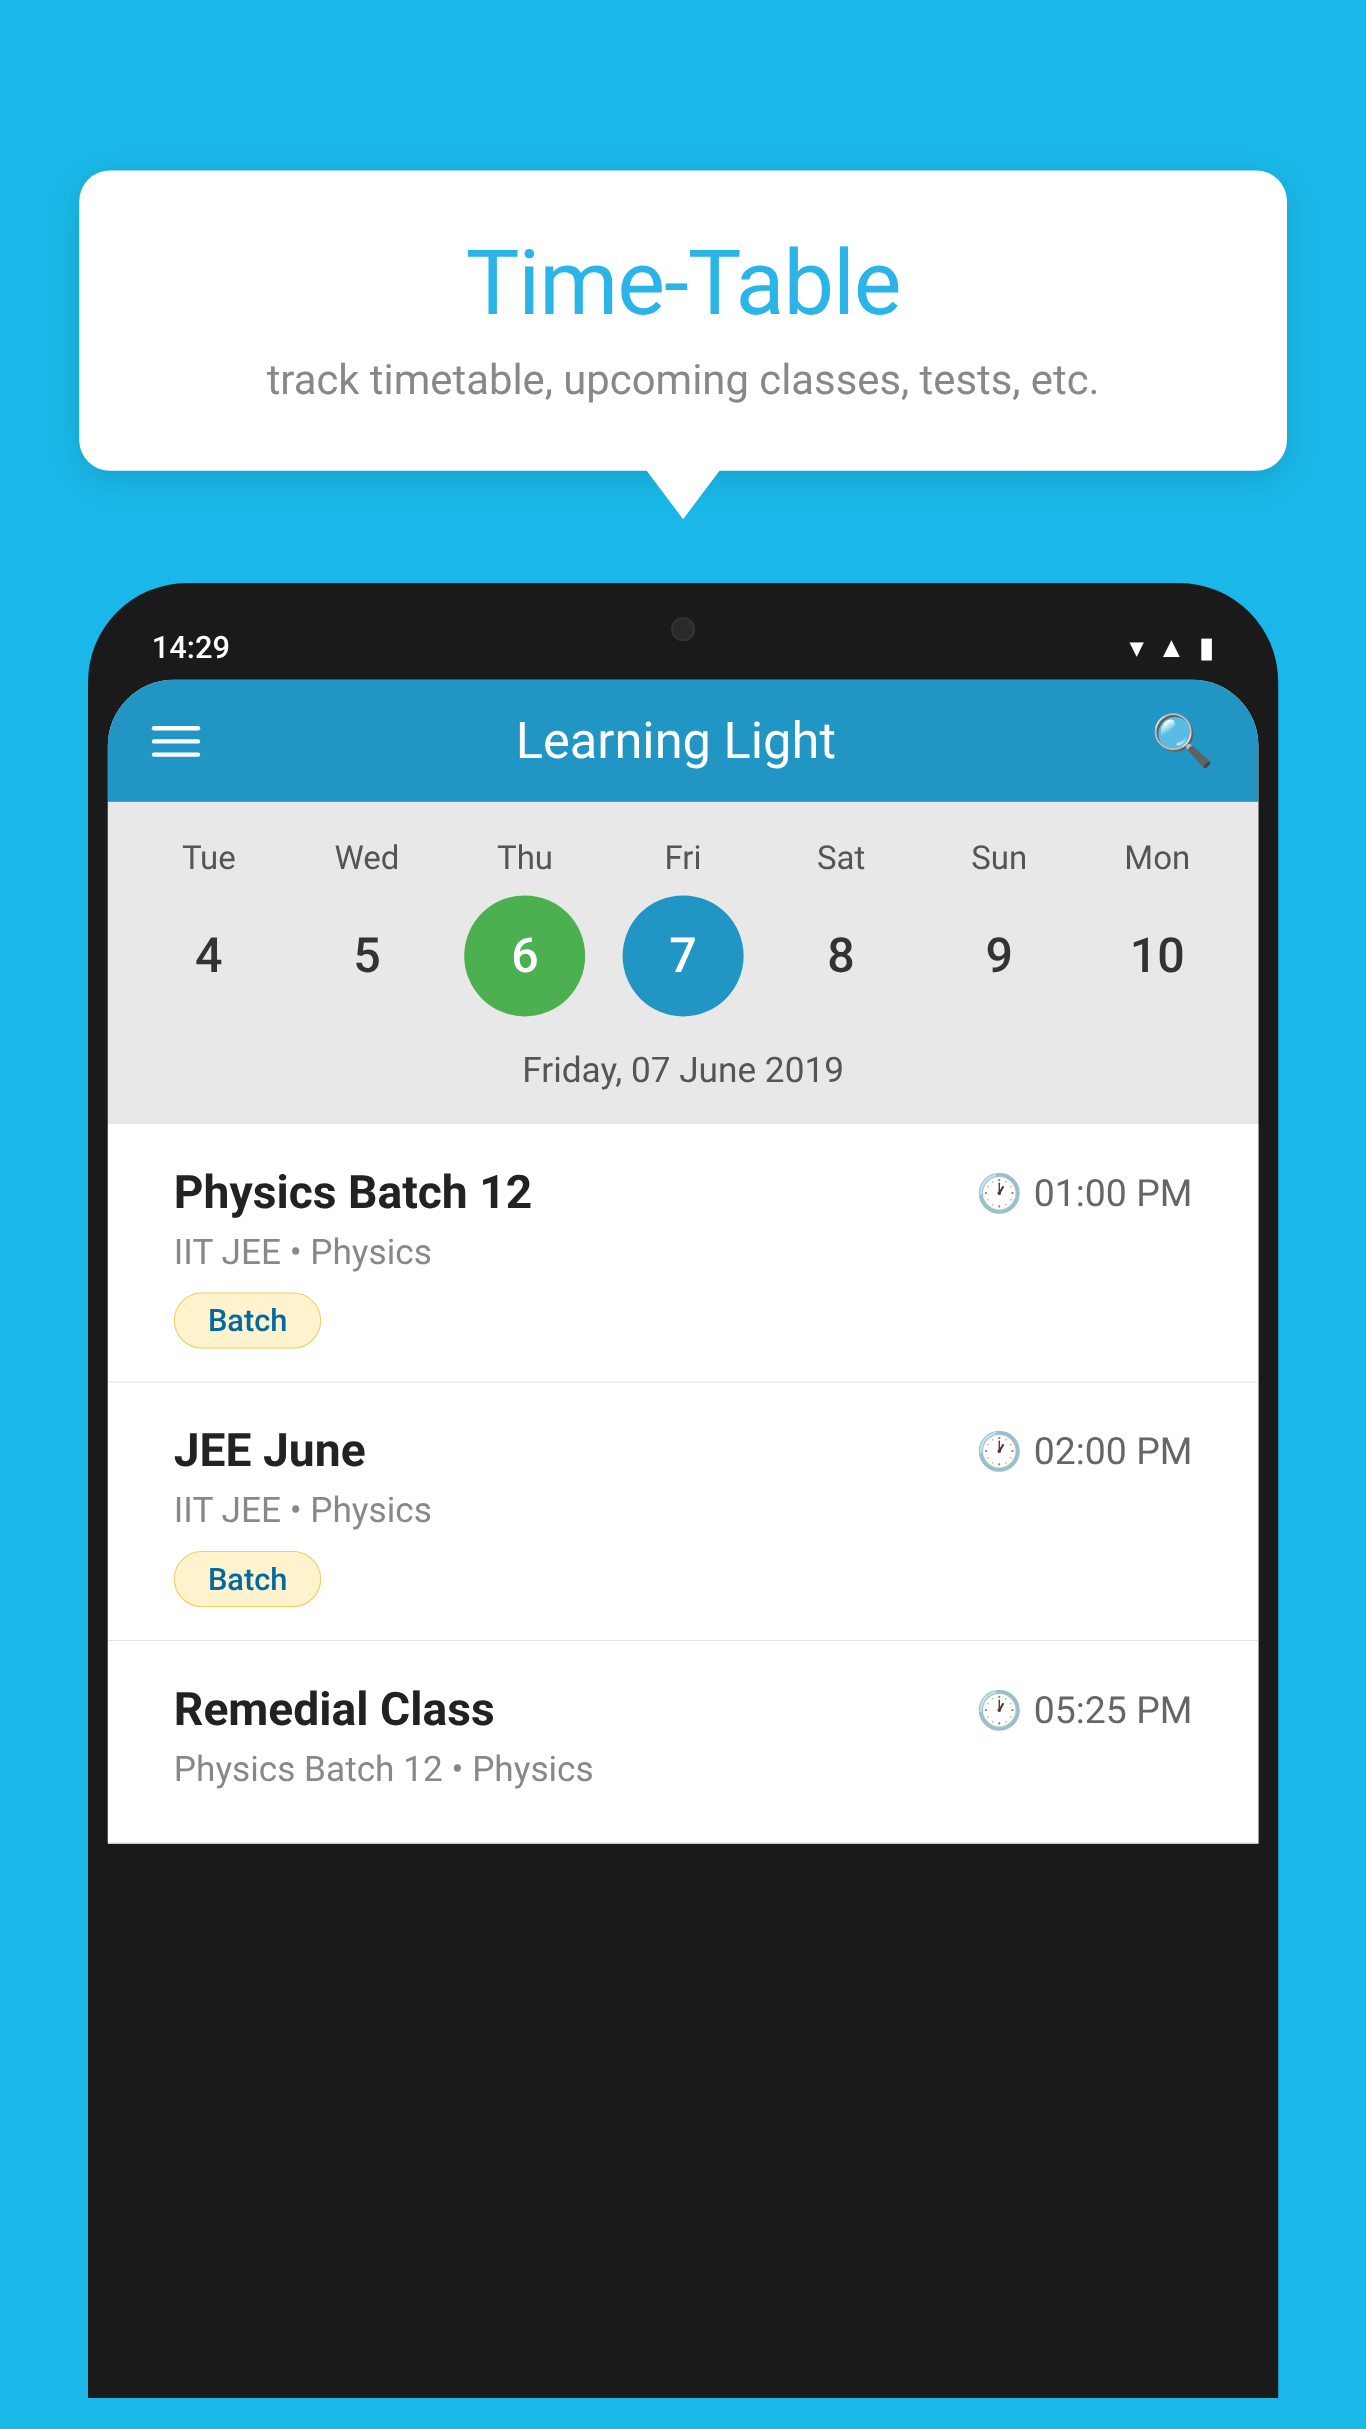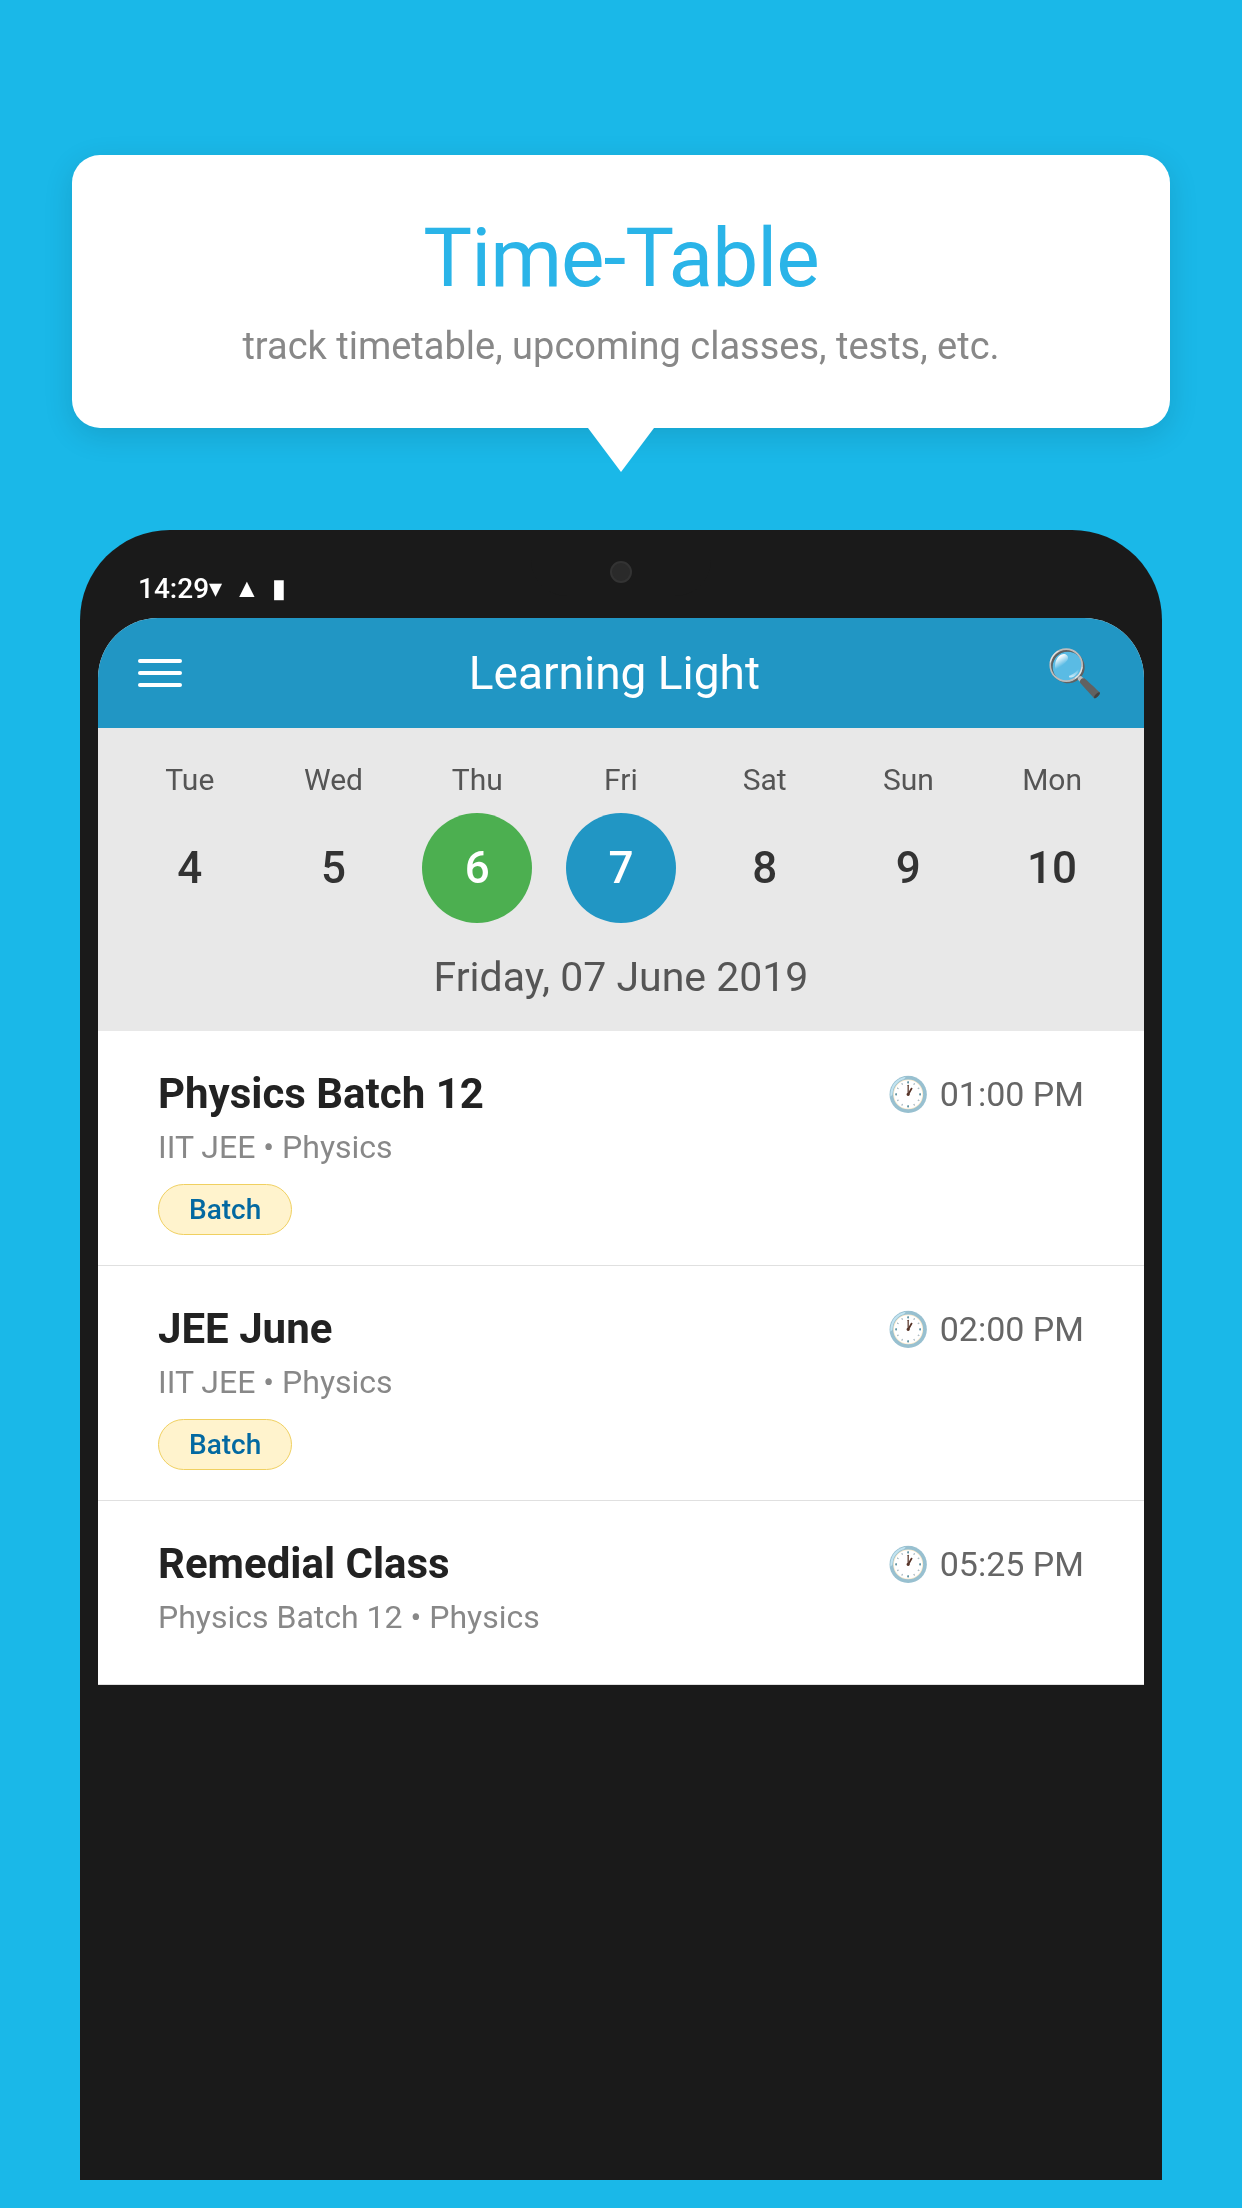--- a/index.html
+++ b/index.html
@@ -73,21 +73,21 @@
       border-radius: 90px 90px 0 0;
       padding: 18px;
       position: relative;
       min-height: 1650px;
     }
 
     
     .phone-top-bar {
       display: flex;
       align-items: center;
-      justify-content: flex-start;
+      justify-content: space-between;
       padding: 10px 40px 0;
       position: relative;
       height: 70px;
     }
 
     .phone-notch {
       position: absolute;
       top: 0;
       left: 50%;
       transform: translateX(-50%);
@@ -209,21 +209,21 @@
       color: white;
     }
 
     .date-item.selected {
       background: #2196c4;
       color: white;
     }
 
     .selected-date-label {
       text-align: center;
-      font-size: 41px;
+      font-size: 32px;
       color: #555;
       padding: 10px 0 20px;
     }
 
     
     .schedule-list {
       background: white;
     }
 
     .schedule-item {

